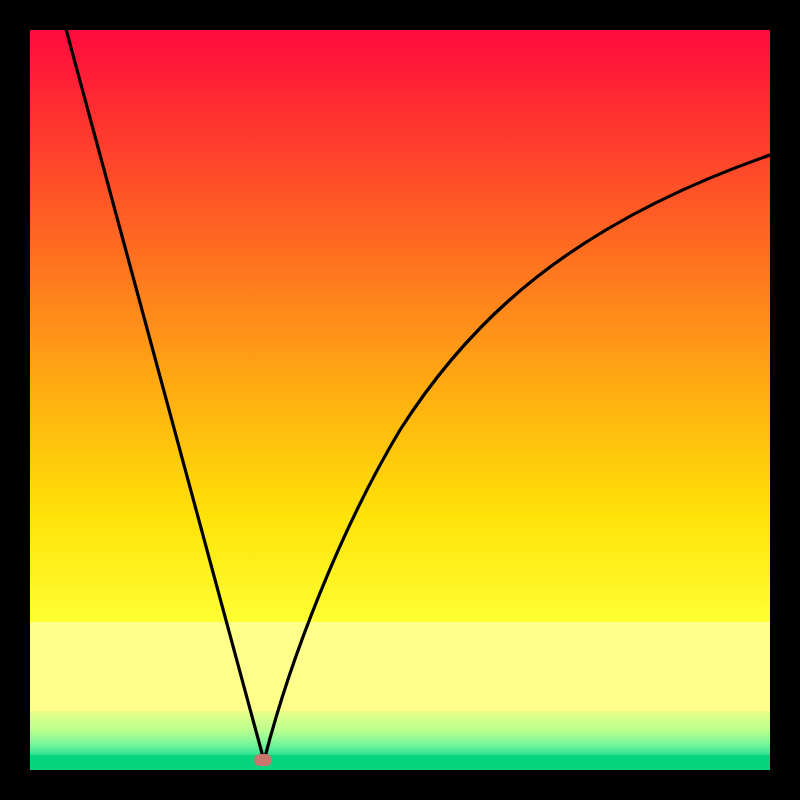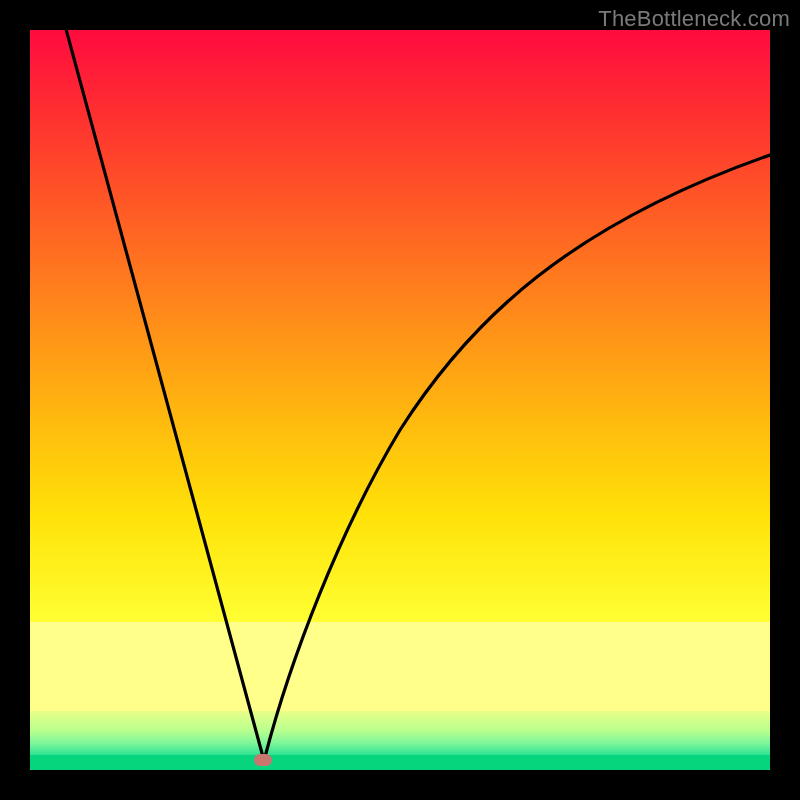--- a/index.html
+++ b/index.html
@@ -90,21 +90,20 @@
     font-weight: 500;
     white-space: nowrap;
     letter-spacing: 0.2px;
   }
 </style>
 </head>
 <body>
 
 <div class="frame">
 
-  <div class="watermark">TheBottleneck.com</div>
 
   <div class="plot">
 
     <div class="gradient">
       <div class="top"></div>
       <div class="yellowband"></div>
       <div class="bottomfade"></div>
       <div class="greenbar"></div>
     </div>
 

